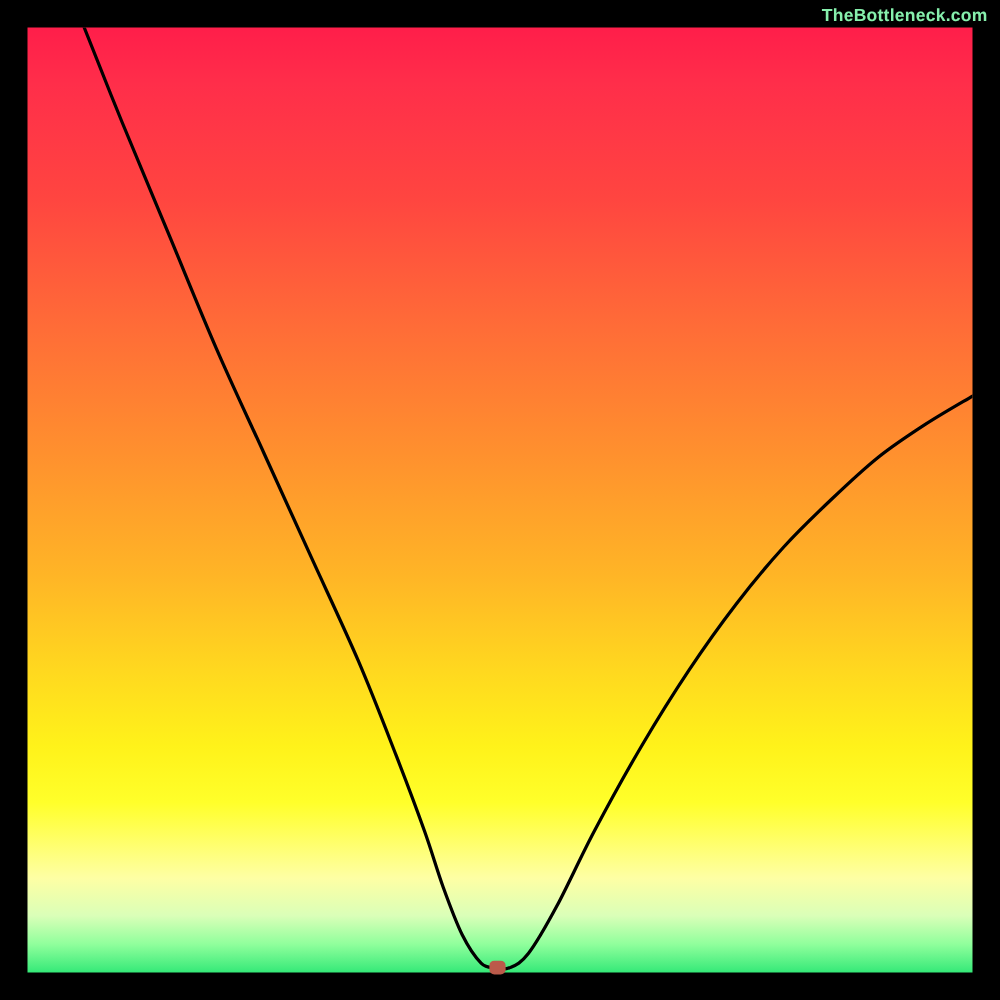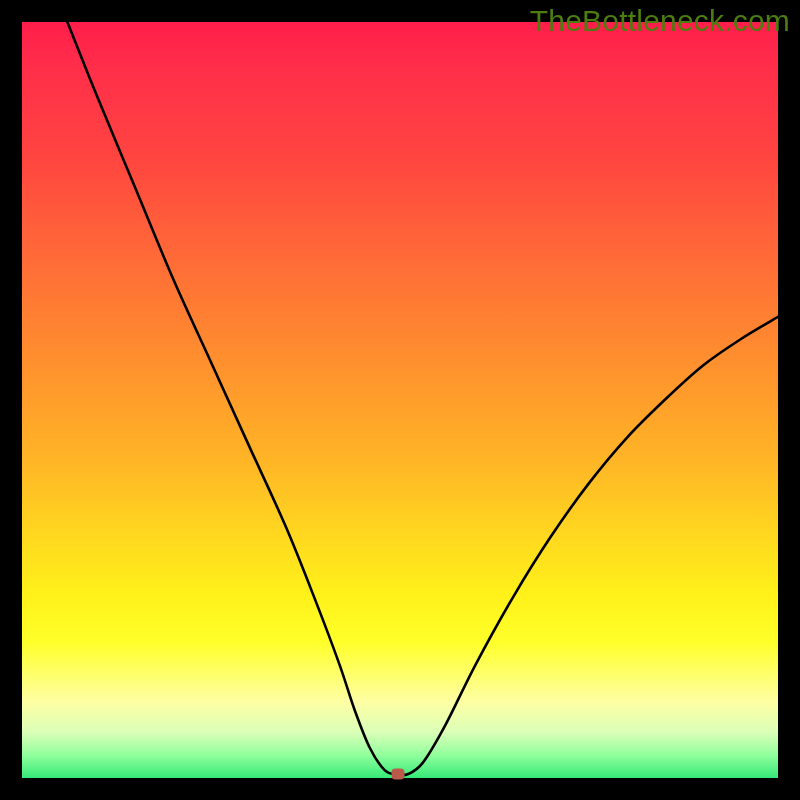--- a/index.html
+++ b/index.html
@@ -14,23 +14,23 @@
   .frame {
     position: relative;
     width: 800px;
     height: 800px;
     background: #000;
   }
   .watermark {
     position: absolute;
     top: 4px;
     right: 10px;
-    font-size: 30px;
-    font-weight: 400;
-    color: #4d7c0f;
+    font-size: 14px;
+    font-weight: 700;
+    color: #86efac;
     letter-spacing: 0.2px;
     z-index: 5;
   }
   .plot-area {
     position: absolute;
     left: 22px;
     top: 22px;
     width: 756px;
     height: 756px;
     background: linear-gradient(to bottom,

